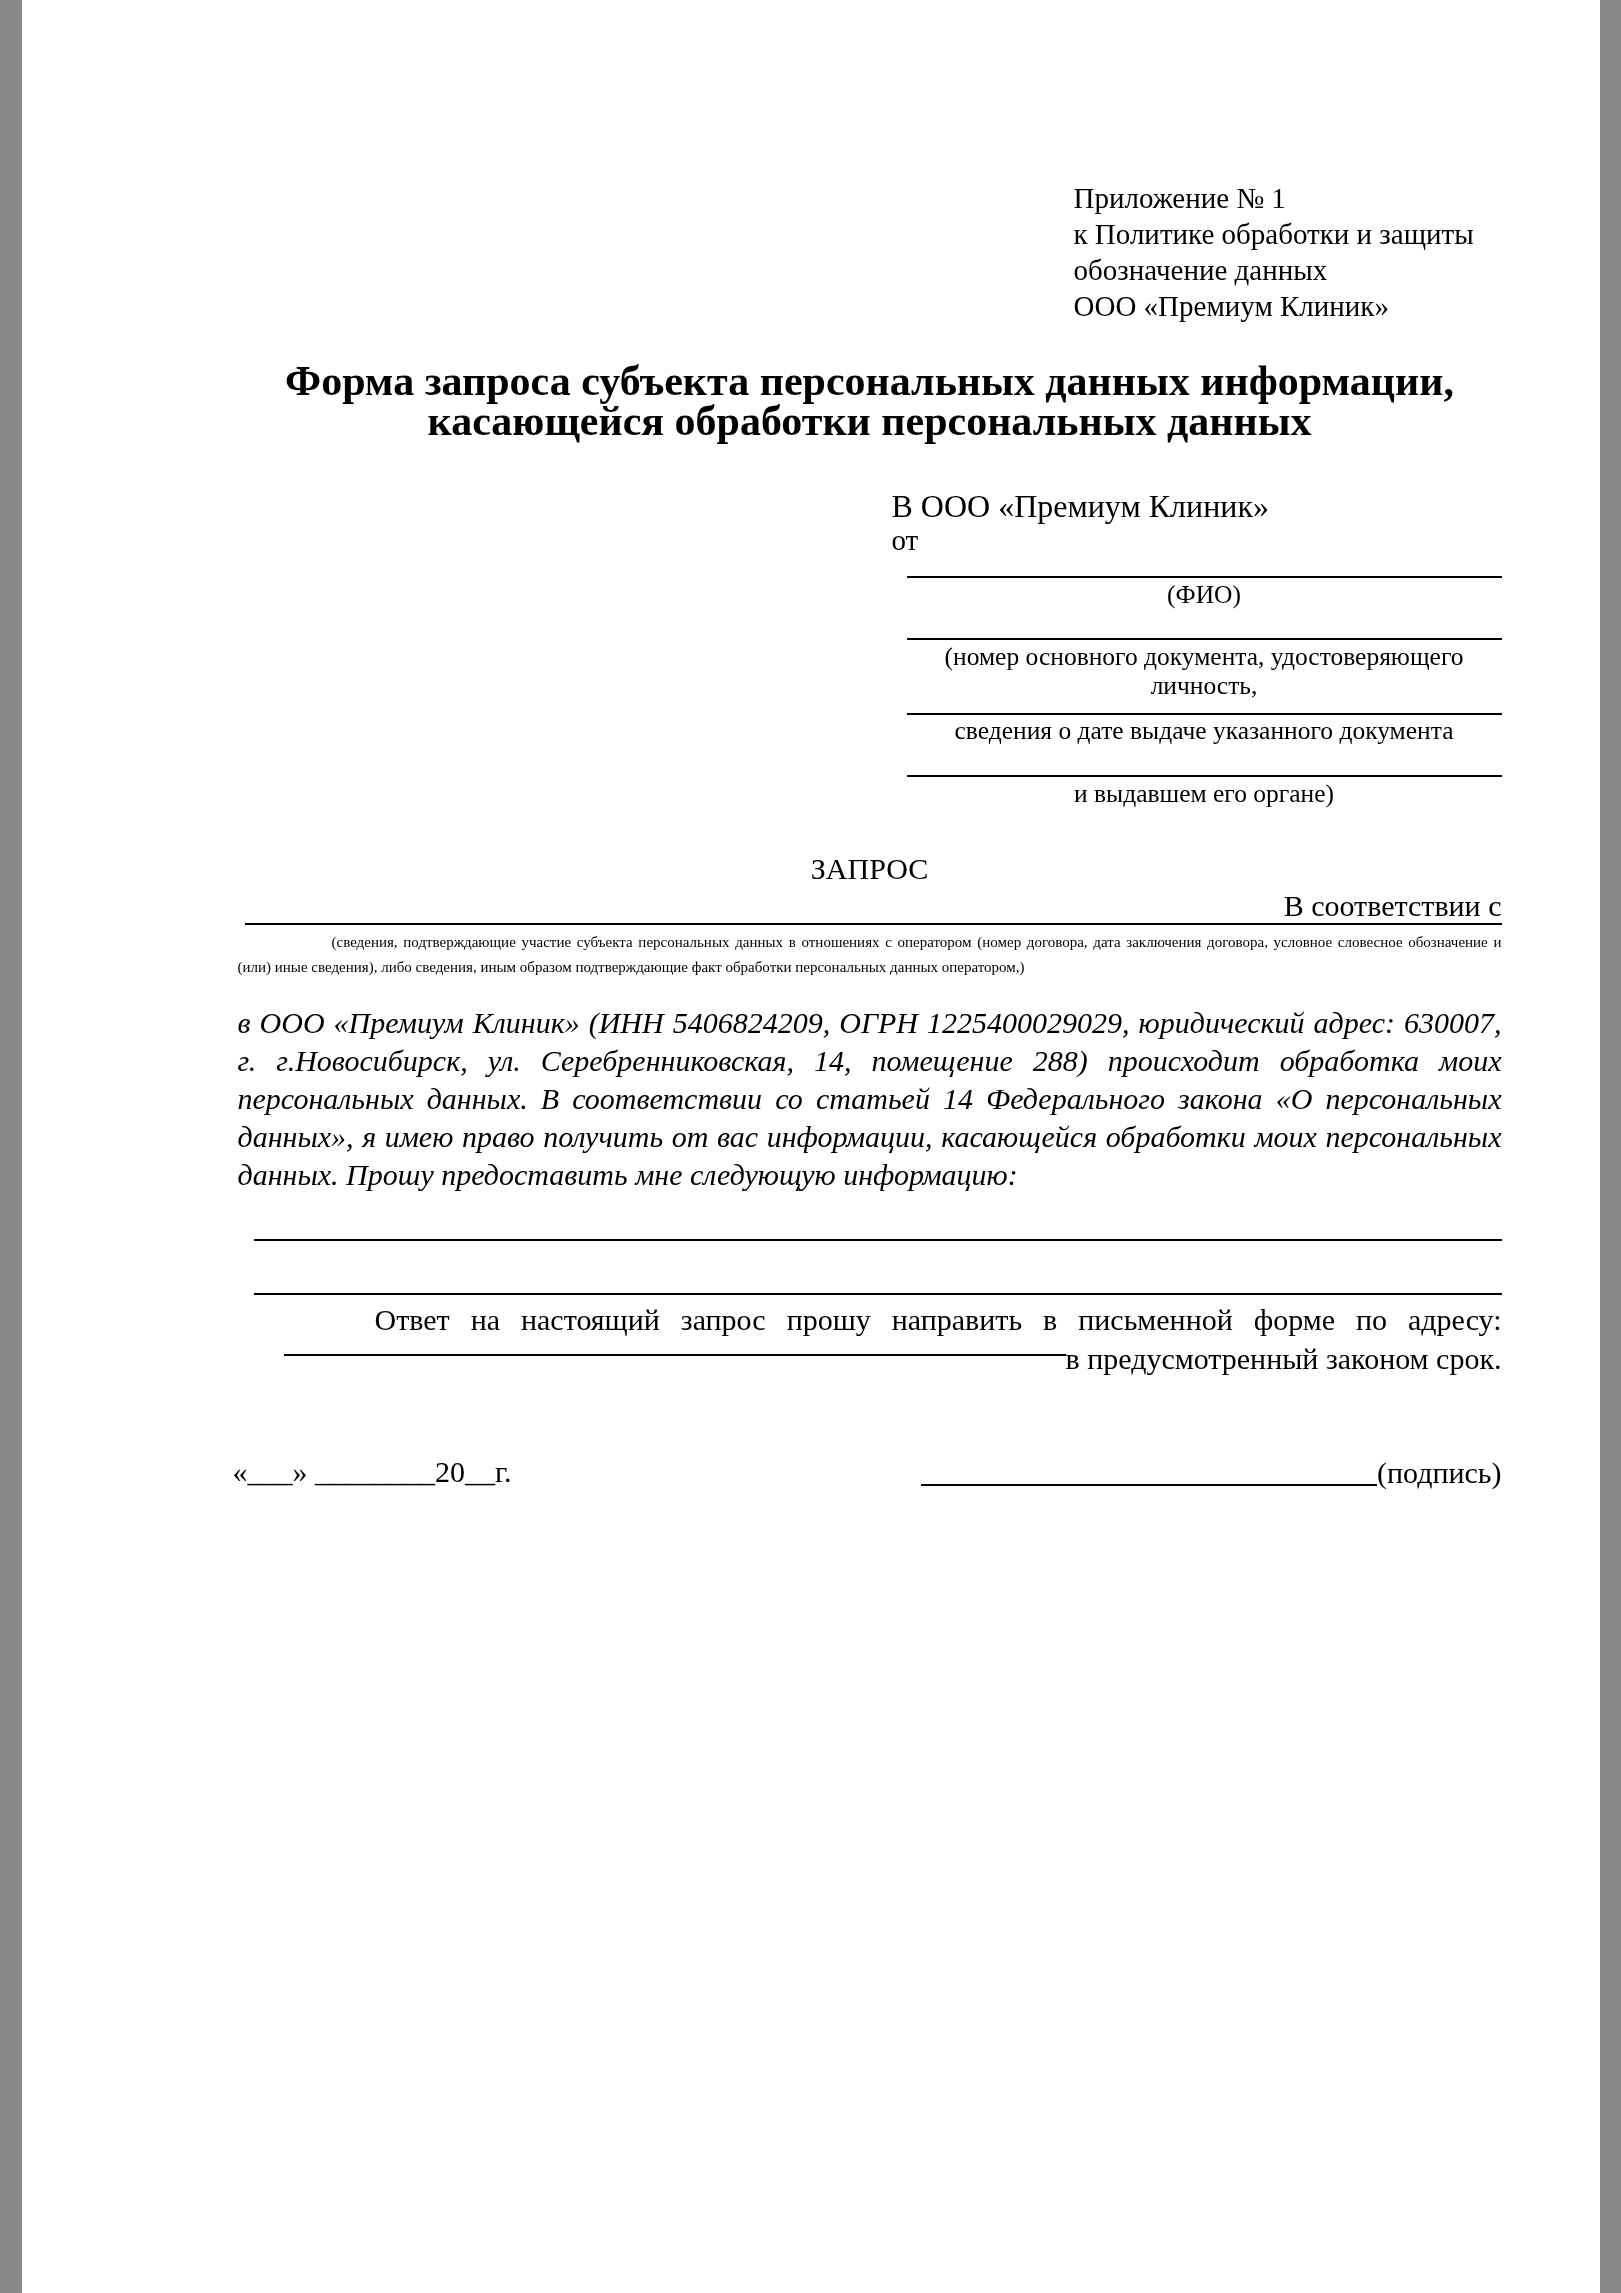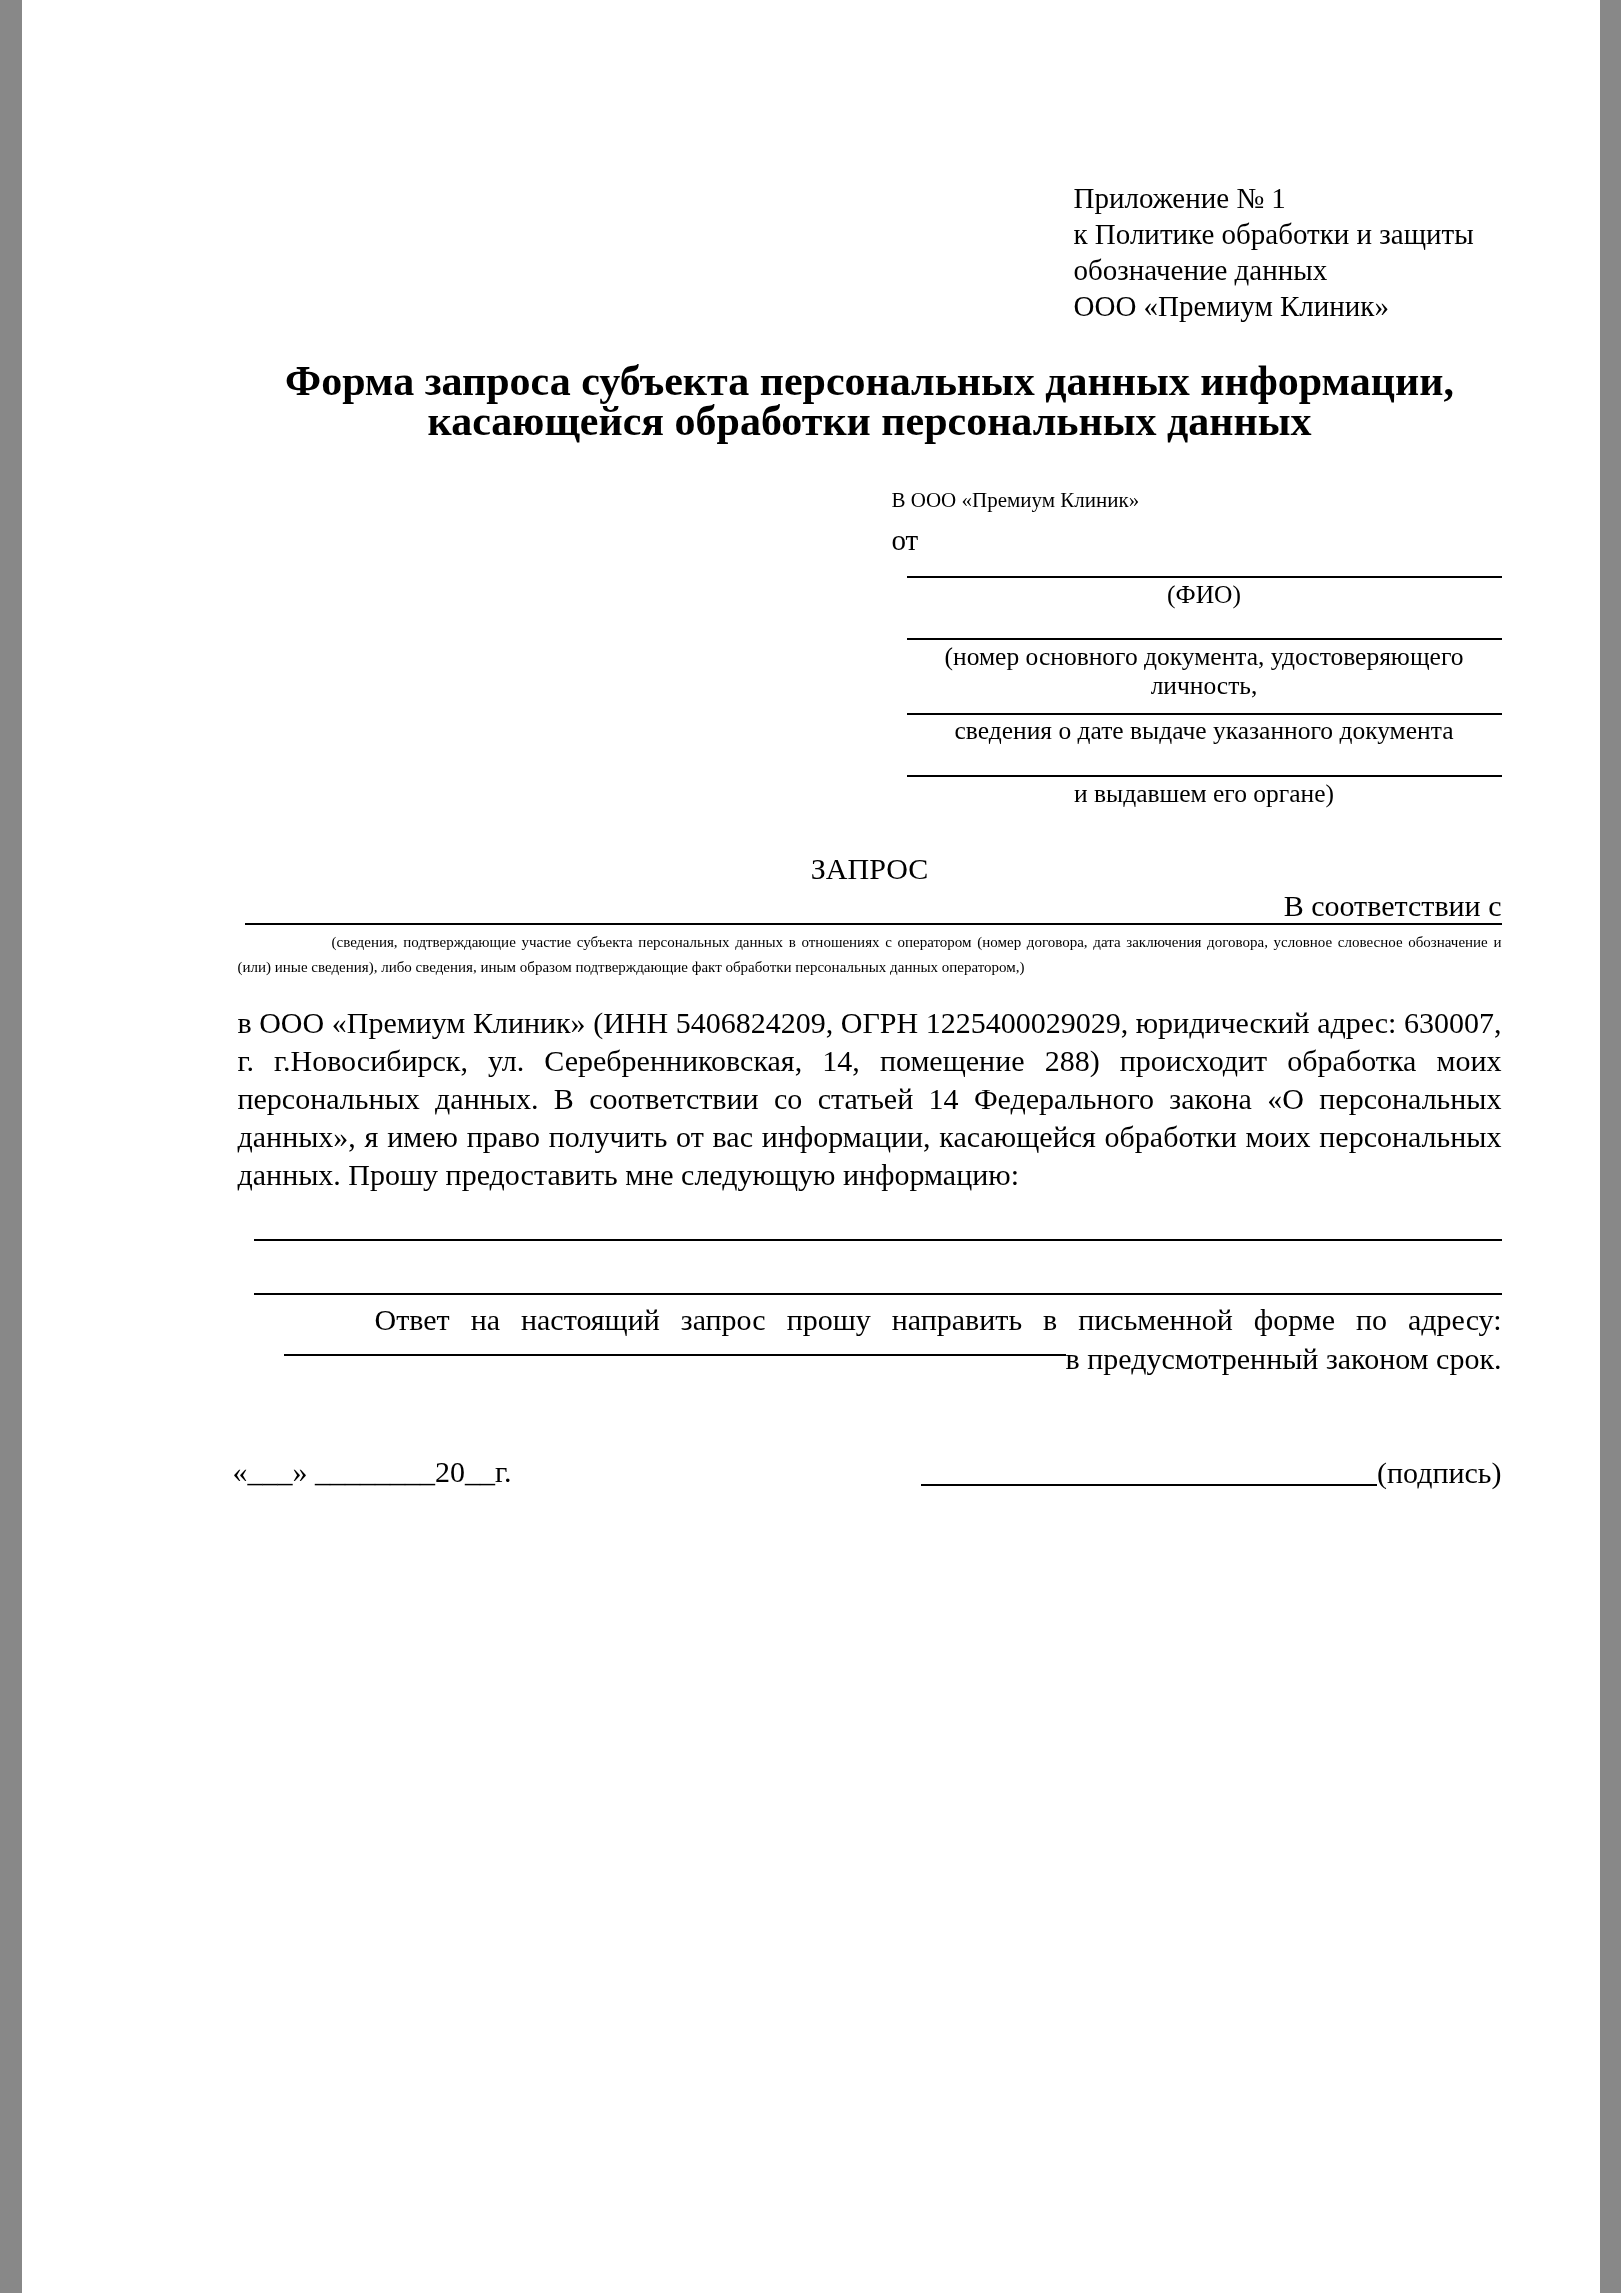--- a/index.html
+++ b/index.html
@@ -17,36 +17,36 @@
 
   
   .annex{left:1052px;top:180px;width:451px;font-size:29px;line-height:36px;}
 
   
   .title-line{left:216px;width:1264px;text-align:center;font-weight:bold;font-size:42px;line-height:40px;}
   .title-1{top:361px;}
   .title-2{top:401px;}
 
   
-  .addr-to{left:870px;top:488px;font-size:21px;}
+  .addr-to{left:870px;top:488px;font-size:32px;}
   .addr-from{left:870px;top:524px;font-size:29px;}
   .field-line{left:885px;width:595px;height:0;border-bottom:2px solid #000;}
   .field-caption{left:885px;width:595px;text-align:center;font-size:25.5px;line-height:29px;}
   .fl-1{top:576px;} .fc-1{top:580px;}
   .fl-2{top:638px;} .fc-2{top:642px;}
   .fl-3{top:713px;} .fc-3{top:716px;}
   .fl-4{top:775px;} .fc-4{top:779px;}
 
   
   .req-heading{left:216px;top:852px;width:1264px;text-align:center;font-size:30px;}
   .intro-row{left:216px;top:889px;width:1264px;height:37px;display:flex;align-items:stretch;flex-direction:column;}
   .intro-prefix{margin-left:91px;white-space:nowrap;align-self:flex-end;}
   .grow-line{flex:1 1 auto;border-bottom:2.9px solid #000;margin-bottom:4.9px;margin-left:7.8px;}
   .note{left:216px;top:930px;width:1264px;font-size:15px;line-height:24.5px;text-align:justify;text-indent:94px;}
-  .body-par{left:216px;top:1004px;width:1264px;font-size:30px;line-height:38px;text-align:justify;}
+  .body-par{left:216px;top:1004px;width:1264px;font-size:30px;line-height:38px;text-align:justify;font-style:italic;}
 
   .hline{position:absolute;height:0;border-bottom:2.9px solid #000;}
   .fill-1{left:232px;width:1248px;top:1239px;}
   .fill-2{left:232px;width:1248px;top:1293px;}
 
   .reply-1{left:216px;top:1301px;width:1264px;font-size:30px;line-height:38px;
            text-align:justify;text-align-last:justify;text-indent:137px;}
   .reply-2{left:216px;top:1339px;width:1264px;height:37px;display:flex;align-items:center;}
   .reply-spacer{width:39px;}
   .reply-suffix{white-space:nowrap;align-self:flex-end;}

